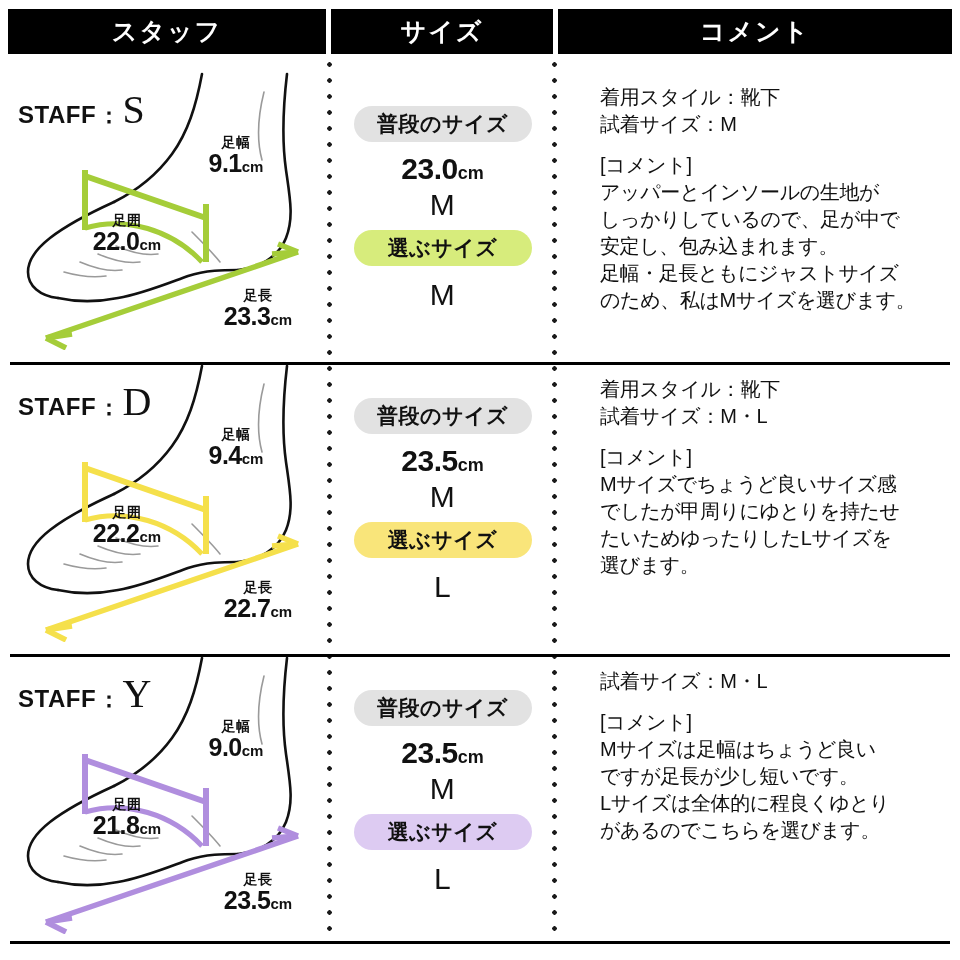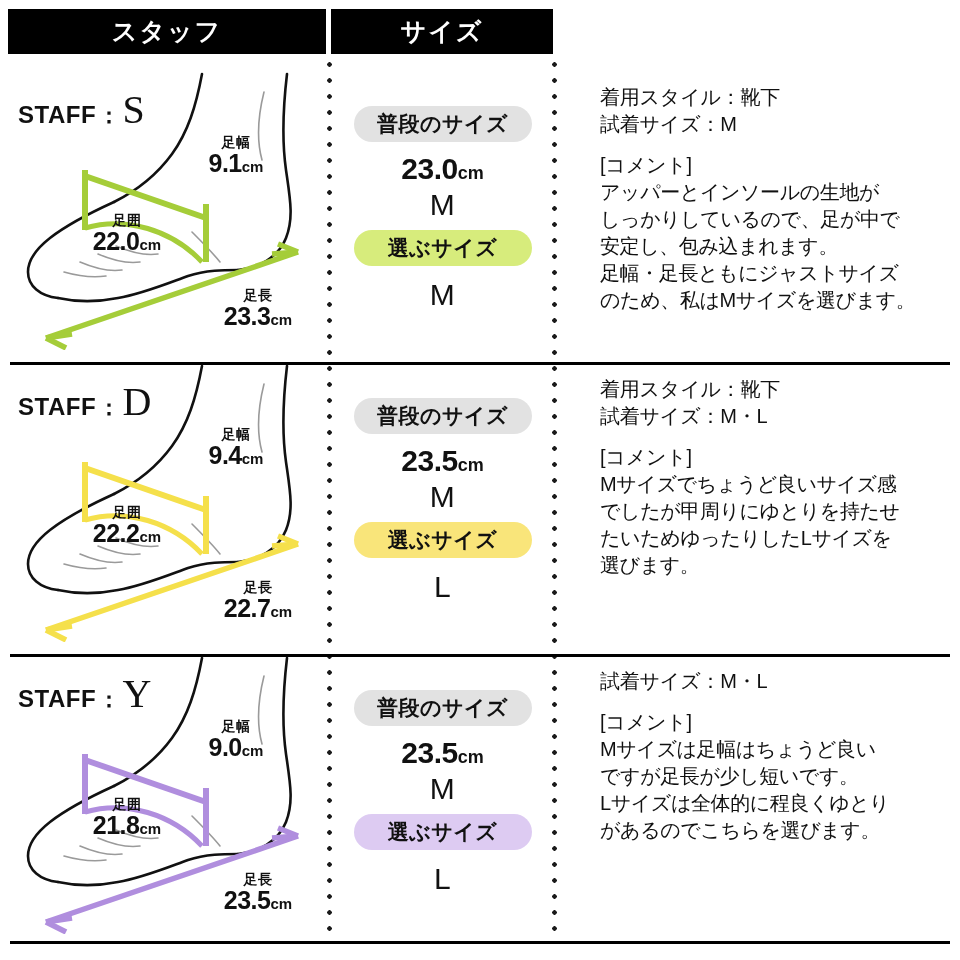--- a/index.html
+++ b/index.html
@@ -211,20 +211,23 @@
 <body>
 
 <div class="sheet">
 
   <div class="header-row">
     <div class="head-cell head-staff">
       <span>スタッフ</span>
     </div>
     <div class="head-cell head-size">
       <span>サイズ</span>
+    </div>
+    <div class="head-cell head-comment">
+      <span>コメント</span>
     </div>
   </div>
 
   <div class="dotsep" style="left:327px; top:62px; height:878px;"></div>
   <div class="dotsep" style="left:552px; top:62px; height:878px;"></div>
 
   <div class="rule rule-1"></div>
   <div class="rule rule-2"></div>
   <div class="rule rule-3"></div>
 

